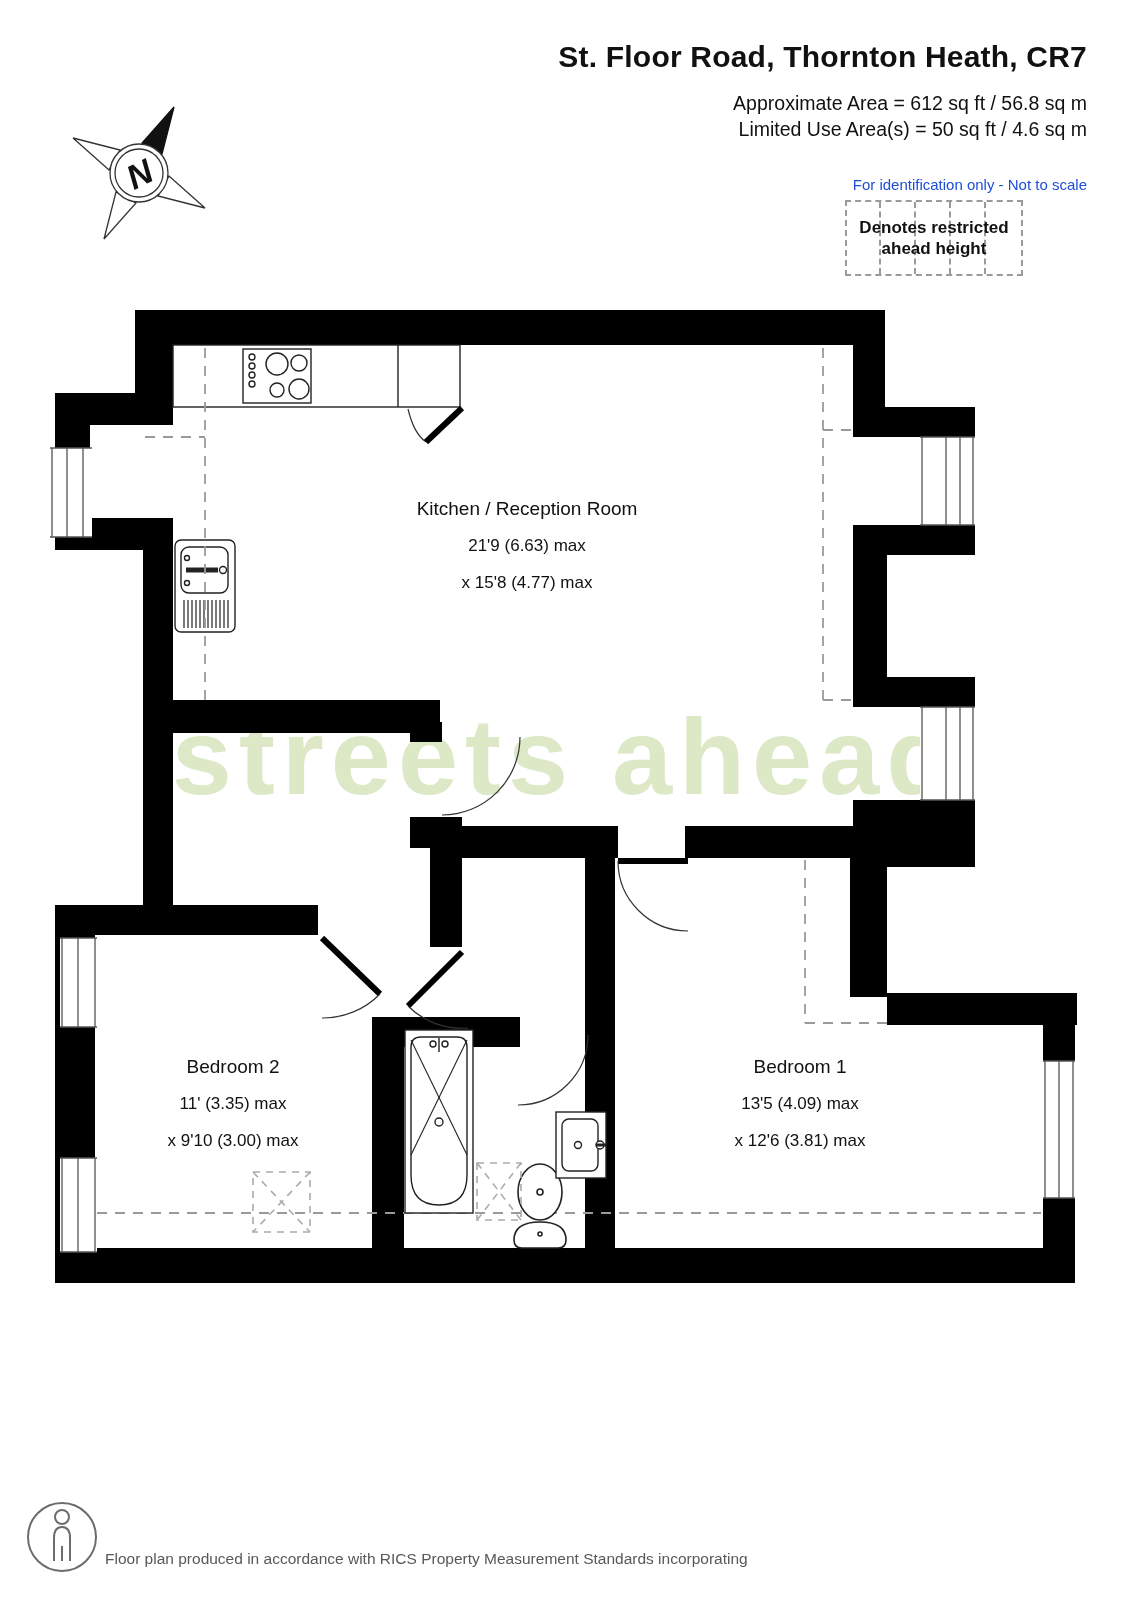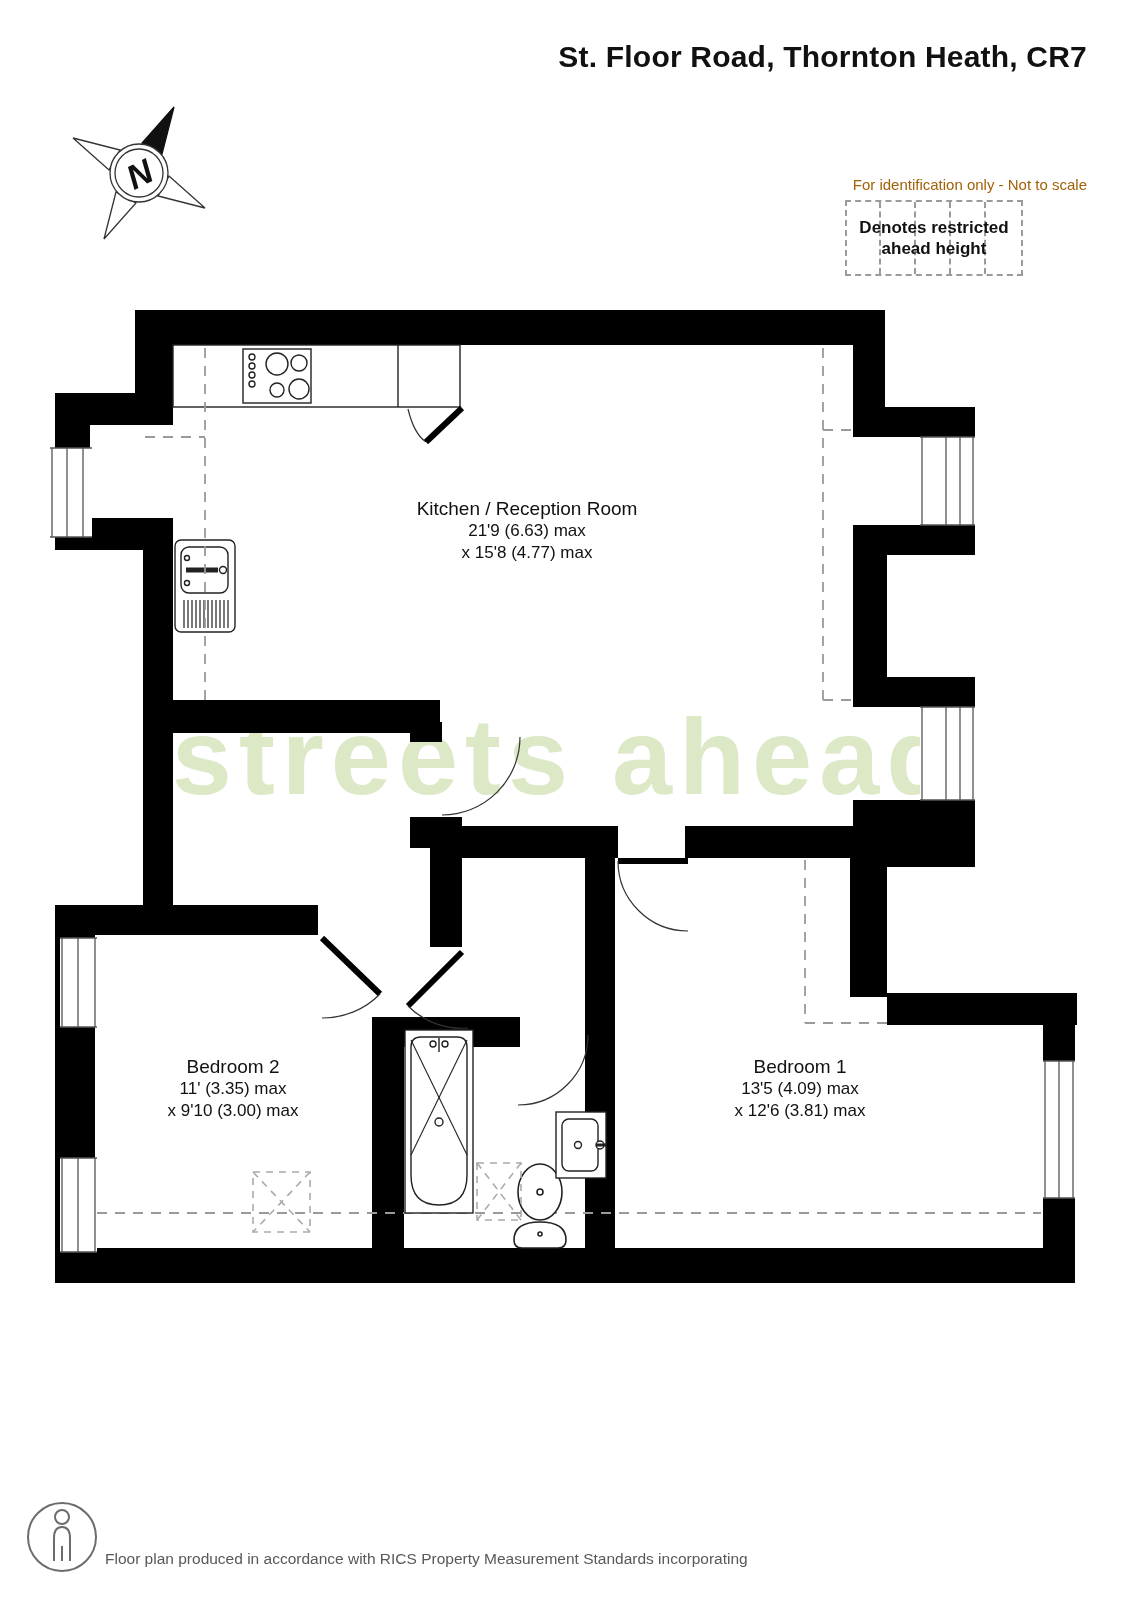--- a/index.html
+++ b/index.html
@@ -5,21 +5,21 @@
   * { margin:0; padding:0; box-sizing:border-box; }
   html,body { width:1131px; height:1599px; background:#fff; overflow:hidden;
               font-family:"Liberation Sans", sans-serif; position:relative; }
   .abs { position:absolute; }
 
   
   .title { top:40px; right:44px; font-size:30px; font-weight:bold; color:#111;
            letter-spacing:0.2px; text-align:right; }
   .area-block { top:90px; right:44px; text-align:right; font-size:19.5px; color:#111;
                 line-height:26px; }
-  .disclaimer { top:176px; right:44px; font-size:15px; color:#a16207; text-align:right;margin-left:16px; }
+  .disclaimer { top:176px; right:44px; font-size:15px; color:#1d4ed8; text-align:right;margin-left:16px; }
 
   
   .legend { top:200px; left:845px; width:178px; height:76px; }
   .legend .frame { position:absolute; inset:0; border:2px dashed #9a9a9a; }
   .legend .vline { position:absolute; top:2px; bottom:2px; width:0;
                    border-left:2px dashed #9a9a9a; }
   .legend .txt { position:absolute; inset:0; display:flex; flex-direction:column;
                  justify-content:center; align-items:center; font-size:17px;
                  font-weight:bold; color:#111; line-height:21px; text-align:center; }
 
@@ -27,34 +27,36 @@
   .watermark { top:694px; left:0; width:1131px; text-align:center; z-index:1;
                font-size:108px; font-weight:600; letter-spacing:7px; color:#dce8c6;
                white-space:nowrap; }
 
   
   .plan { top:0; left:0; z-index:2; }
 
   
   .room-label { z-index:3; text-align:center; color:#111; }
   .room-label .rname { font-size:19px; font-weight:normal; line-height:23px; }
-  .room-label .rdim { font-size:17px; line-height:22px; }
+  .room-label .rdim { font-size:17px; line-height:22px;margin-top:15px; }
   .lbl-kitchen  { top:497px; left:377px; width:300px; }
   .lbl-bedroom2 { top:1055px; left:83px;  width:300px; }
   .lbl-bedroom1 { top:1055px; left:650px; width:300px; }
 
   
   .footer-text { top:1506px; left:105px; font-size:15.5px; color:#57585a;
                  line-height:21px; white-space:pre-wrap; }
 </style>
 </head>
 <body>
 
 <div class="abs title">St. Floor Road, Thornton Heath, CR7</div>
 <div class="abs area-block">
+  <div>Approximate Area = 612 sq ft / 56.8 sq m</div>
+  <div>Limited Use Area(s) = 50 sq ft / 4.6 sq m</div>
 </div>
 <div class="abs disclaimer">For identification only - Not to scale</div>
 
 <div class="abs legend">
   <div class="frame"></div>
   <div class="vline" style="left:34px"></div>
   <div class="vline" style="left:69px"></div>
   <div class="vline" style="left:104px"></div>
   <div class="vline" style="left:139px"></div>
   <div class="txt">

